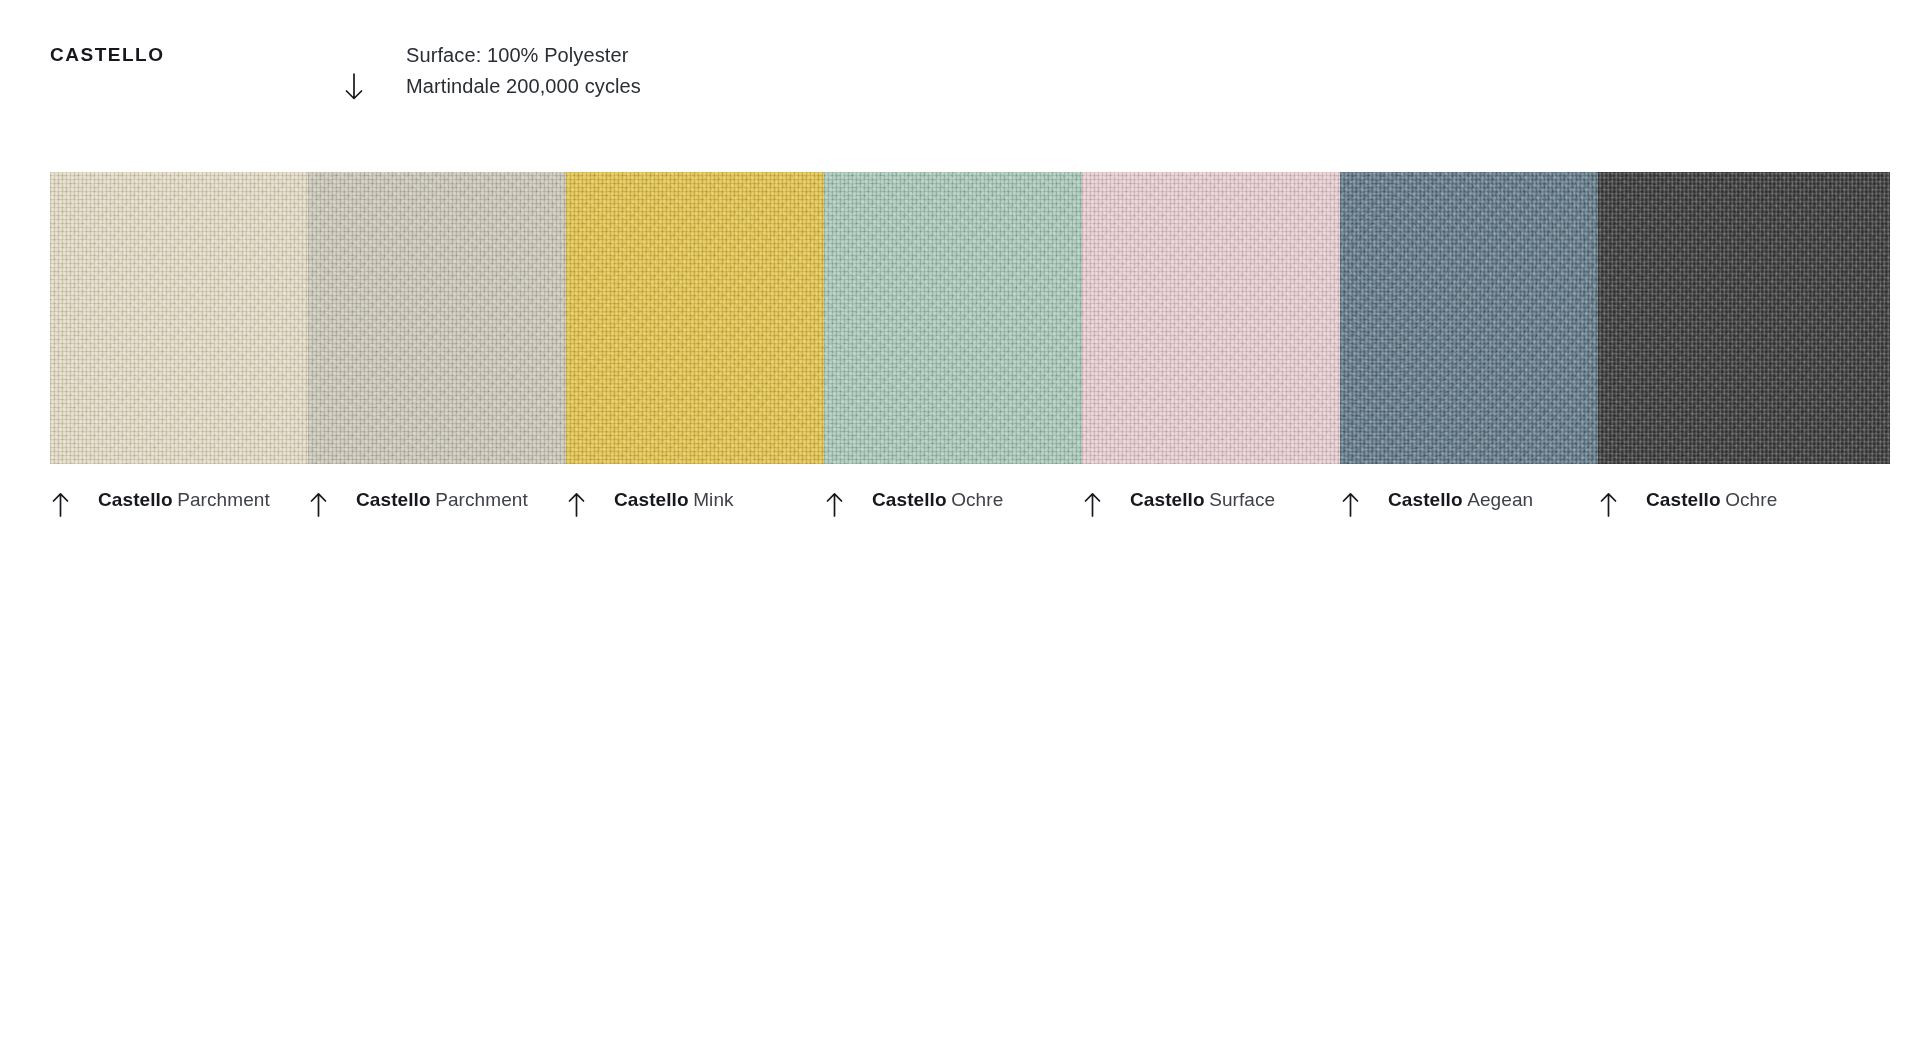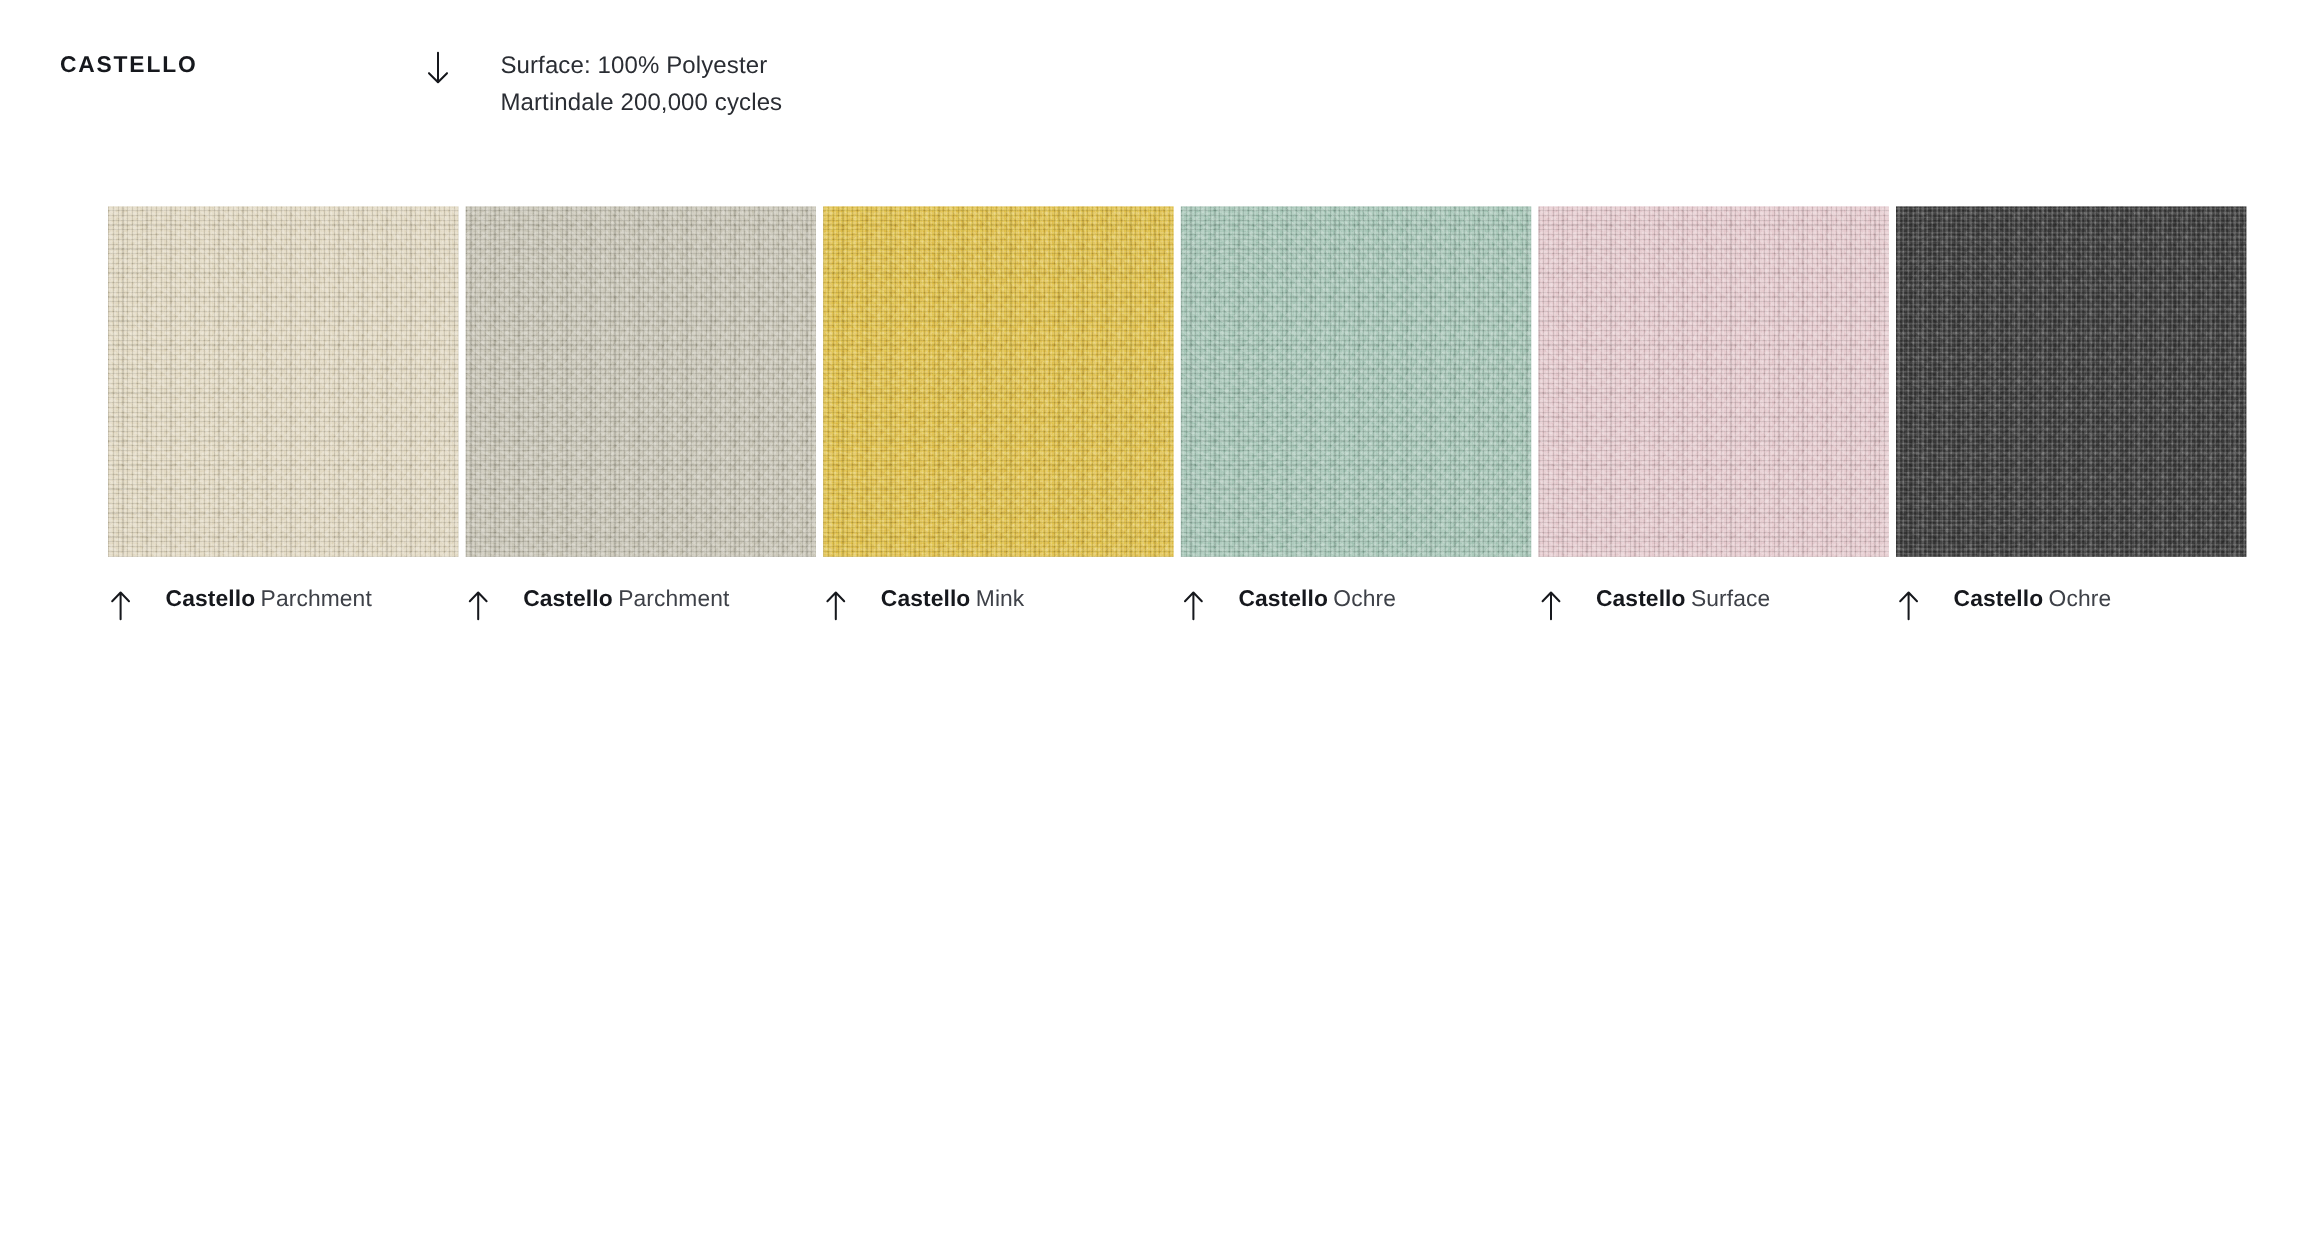--- a/index.html
+++ b/index.html
@@ -29,24 +29,24 @@
     left: 50px;
     top: 44px;
     font-size: 19px;
     font-weight: 700;
     letter-spacing: 0.08em;
     color: #16181d;
     white-space: nowrap;
   }
   .spec-block {
     position: absolute;
-    left: 355px;
+    left: 344px;
     top: 40px;
     display: flex;
-    align-items: flex-start;
+    align-items: flex-end;
     gap: 42px;
   }
   .arrow-down {
     width: 20px;
     height: 30px;
     flex: 0 0 auto;
     margin-top: 2px;
   }
   .spec-lines {
     font-size: 20px;
@@ -62,21 +62,20 @@
     position: absolute;
     left: 50px;
     top: 172px;
     width: 1820px;
     display: flex;
     flex-wrap: wrap;
     gap: 18px 18px;
   }
   .card {
     width: 240px;
-    margin-left: 40px;
   }
   .swatch {
     width: 292px;
     height: 292px;
     position: relative;
     overflow: hidden;
     background-color: #cccccc;
   }
   
   .swatch::before {
@@ -234,20 +233,34 @@
           <path d="M9.5 24 L9.5 2 M2.5 9 L9.5 1.8 L16.5 9" fill="none" stroke="#16181d" stroke-width="1.7" stroke-linecap="round" stroke-linejoin="round"></path>
         </svg>
       </span>
       <span class="label-text">
         <span class="label-family">Castello</span>
         <span class="label-color">Surface</span>
       </span>
     </div>
   </div>
 
+  <div class="card">
+    <div class="swatch" style="background-color: rgb(95, 118, 132);"></div>
+    <div class="card-label">
+      <span class="arrow-up">
+        <svg viewBox="0 0 19 26" width="19" height="26" aria-hidden="true">
+          <path d="M9.5 24 L9.5 2 M2.5 9 L9.5 1.8 L16.5 9" fill="none" stroke="#16181d" stroke-width="1.7" stroke-linecap="round" stroke-linejoin="round"></path>
+        </svg>
+      </span>
+      <span class="label-text">
+        <span class="label-family">Castello</span>
+        <span class="label-color">Aegean</span>
+      </span>
+    </div>
+  </div>
 
 
   <div class="card">
     <div class="swatch" style="background-color: rgb(58, 58, 58);"></div>
     <div class="card-label">
       <span class="arrow-up">
         <svg viewBox="0 0 19 26" width="19" height="26" aria-hidden="true">
           <path d="M9.5 24 L9.5 2 M2.5 9 L9.5 1.8 L16.5 9" fill="none" stroke="#16181d" stroke-width="1.7" stroke-linecap="round" stroke-linejoin="round"></path>
         </svg>
       </span>

